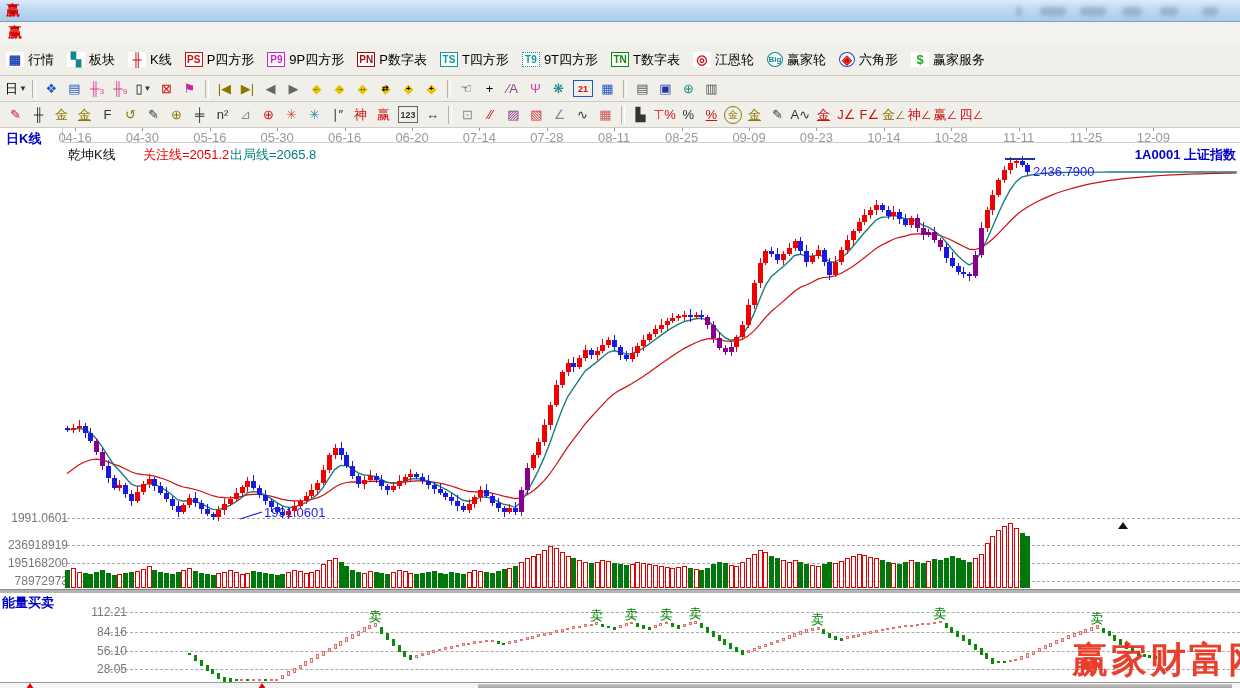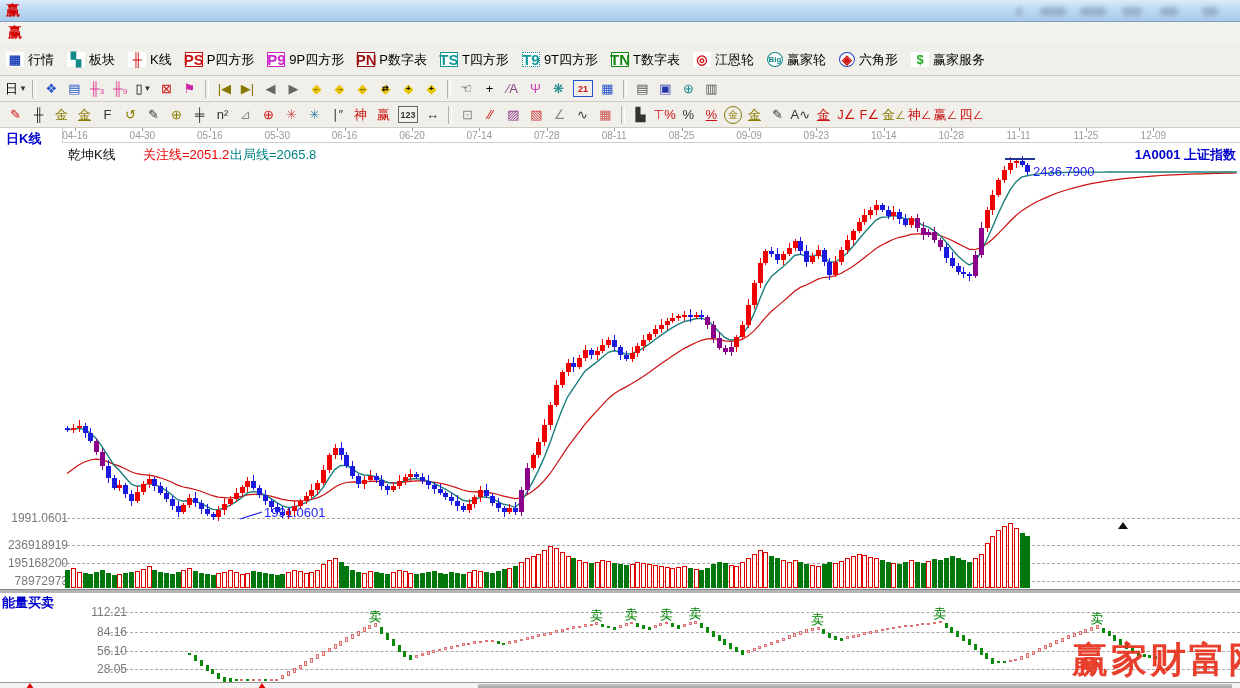--- a/index.html
+++ b/index.html
@@ -18,30 +18,30 @@
   .menu-logo{color:#d40000;font-weight:bold;font-size:14px;padding:0 8px;}
   .menu-item{padding:0 9px;cursor:default;}
   
   .toolbar{position:absolute;left:0;width:1240px;background:#f1efe9;border-bottom:1px solid #cfccc4;
     display:flex;align-items:center;box-sizing:border-box;}
   #toolbar1{top:44px;height:32px;font-size:13px;padding-left:6px;}
   #toolbar2{top:76px;height:26px;padding-left:4px;}
   #toolbar3{top:102px;height:26px;padding-left:4px;}
   .tb1-item{display:flex;align-items:center;margin-right:13px;cursor:default;}
   .icon-tile{width:18px;height:15px;display:flex;align-items:center;justify-content:center;
-    font-size:15px;font-weight:bold;background:#fff;margin-right:4px;box-sizing:border-box;}
+    font-size:10px;font-weight:bold;background:#fff;margin-right:4px;box-sizing:border-box;}
   .t-icon{min-width:21px;height:20px;display:flex;align-items:center;justify-content:center;
     font-size:13px;margin:0 1px;position:relative;cursor:default;}
   .t-over{position:absolute;font-size:8px;color:#000;font-weight:bold;}
   .sep{width:2px;height:18px;border-left:1px solid #b5b2aa;border-right:1px solid #ffffff;margin:0 4px;}
   .arrow-sm{font-size:8px;color:#333;margin-left:1px;}
   
   #chart{position:absolute;top:128px;left:0;width:1240px;height:554px;background:#fff;overflow:hidden;}
   .abs{position:absolute;}
-  .date-label{position:absolute;top:2px;color:#999;font-size:10px;transform:translateX(-50%);}
+  .date-label{position:absolute;top:2px;color:#999;font-size:13px;transform:translateX(-50%);}
   .date-tick{position:absolute;top:0;width:1px;height:3px;background:#999;}
   .gridline{position:absolute;left:62px;right:0;height:0;border-top:1px dashed #a8a8a8;}
   .axis-label{position:absolute;left:6px;width:62px;text-align:right;color:#777;font-size:12px;}
   .ind-label{position:absolute;left:67px;width:60px;text-align:right;color:#777;font-size:12px;}
   .candle{position:absolute;width:5px;}
   .wick{position:absolute;width:1px;}
   .vbar{position:absolute;width:5px;box-sizing:border-box;}
   .vbar.up{background:#fff;border:1px solid #e00000;}
   .vbar.dn{background:#00770a;}
   .imark{position:absolute;width:3px;box-sizing:border-box;}

